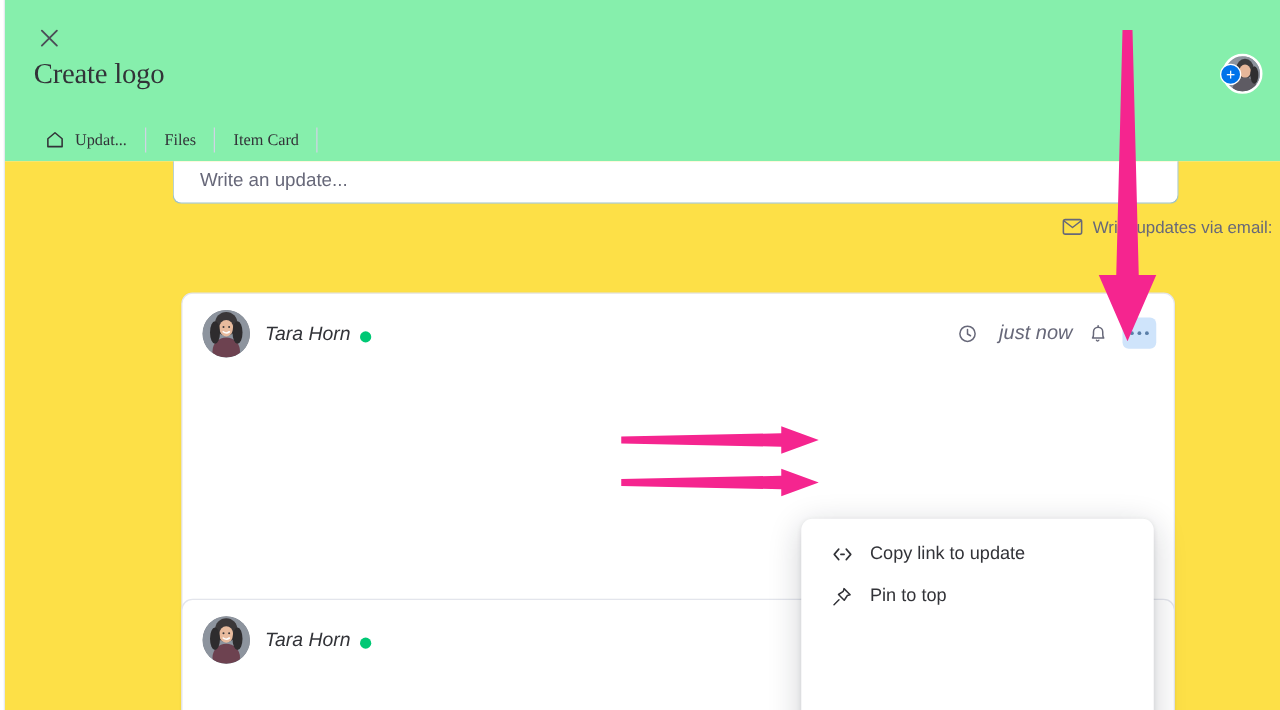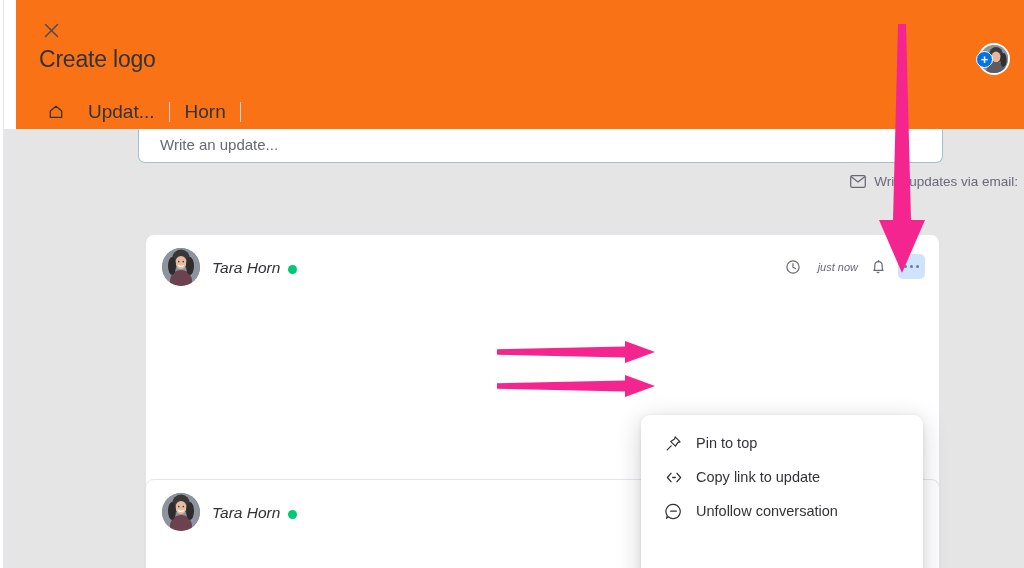--- a/index.html
+++ b/index.html
@@ -19,22 +19,23 @@
     background:#ffffff;
     overflow:hidden;
   }
   .left-rail {
     position:absolute; left:0; top:0; width:4px; height:568px;
     background:#ffffff; border-right:1px solid #e6e9ef;
   }
 
   
   .dialog-header {
-    position:absolute; left:16px; top:0; right:0; height:129px;
-    background:#f97316;
+    position:absolute; left:4px; top:0; right:0; height:129px;
+    background:#86efac;
+    font-family:Liberation Serif, serif;
   }
   .close-btn {
     position:absolute; left:22px; top:17px;
     width:26px; height:26px;
     display:flex; align-items:center; justify-content:center;
     cursor:pointer;
   }
   .close-btn svg { display:block; }
 
   .page-title {
@@ -66,41 +67,41 @@
     border:1.5px solid #ffffff;
   }
 
   
   .tabs {
     position:absolute; left:23px; top:95px;
     display:flex; align-items:stretch; height:34px;
   }
   .tab {
     position:relative;
-    display:flex; align-items:center; gap:24px;
+    display:flex; align-items:center; gap:8px;
     padding:0 15px;
-    font-size:19px; color:#323338;
+    font-size:13px; color:#323338;
     cursor:pointer; white-space:nowrap;
     height:34px;
   }
   .tab:first-child { padding-left:9px; }
   .tab .tab-sep {
     position:absolute; right:0; top:7px; bottom:7px; width:1px;
     background:#d0d4e4;
   }
   .tab.active::after {
     content:""; position:absolute; left:9px; right:9px; bottom:-3px;
     height:2.5px; background:#1f3f8f; border-radius:2px;
   }
   .tab .home-ic { display:flex; align-items:center; }
 
   
   .feed {
     position:absolute; left:4px; top:129px; right:0; bottom:0;
-    background:#e5e5e5;
+    background:#fde047;
     overflow:hidden;
     text-align:center;
   }
   .feed-inner { position:relative; width:100%; height:100%; }
 
   .composer {
     position:absolute; left:134px; top:-3px;
     width:805px; height:37px;
     border:1px solid #9fc3c8;
     border-top:none;
@@ -150,21 +151,21 @@
   }
   #card-1 .u-dot { left:148px; }
   #card-2 .u-dot { left:148px; }
 
   .card-meta {
     position:absolute; right:14px; top:19px;
     display:flex; align-items:center; gap:9px;
   }
   .meta-time {
     display:flex; align-items:center; gap:18px;
-    font-size:11px; color:#676879; white-space:nowrap;
+    font-size:16px; color:#676879; white-space:nowrap;
   }
   .meta-ic { display:flex; align-items:center; justify-content:center;
              width:22px; height:22px; cursor:pointer; }
   .meta-more {
     width:27px; height:25px; border-radius:5px;
     background:#cfe4fb;
     display:flex; align-items:center; justify-content:center;
     cursor:pointer;
   }
   .meta-more .dots {
@@ -275,25 +276,29 @@
         <span class="home-ic">
           <svg width="16" height="16" viewBox="0 0 16 16">
             <path d="M2.3 7 L8 2.2 L13.7 7 L13.7 13.3 L2.3 13.3 Z" fill="none" stroke="#323338" stroke-width="1.25" stroke-linejoin="round" stroke-linecap="round"></path>
           </svg>
         </span>
         <span>Updat...</span>
         <span class="tab-sep"></span>
       </div>
 
       <div class="tab">
-        <span>Horn</span>
+        <span>Files</span>
         <span class="tab-sep"></span>
       </div>
 
 
+      <div class="tab">
+        <span>Item Card</span>
+        <span class="tab-sep"></span>
+      </div>
     </div>
   </div>
 
   <div class="feed">
     <div class="feed-inner">
 
       <div class="composer">
         <span class="ph">Write an update...</span>
       </div>
 
@@ -399,48 +404,39 @@
           <div class="u-name">Tara Horn</div>
           <div class="u-dot" style="left: 142px;"></div>
         </div>
         <div class="card-body"></div>
       </div>
 
       <div class="menu">
 
         <div class="menu-item">
           <span class="mi-ic">
-            <svg width="17" height="17" viewBox="0 0 17 17">
-              <path d="M10.2 1.9 L15.1 6.8 L12.9 7.4 L10.4 11.2 L5.8 6.6 L9.6 4.1 Z" fill="none" stroke="#323338" stroke-width="1.2" stroke-linejoin="round"></path>
-              <path d="M6.2 10.8 L2.2 14.8" stroke="#323338" stroke-width="1.2" stroke-linecap="round"></path>
-            </svg>
-          </span>
-          <span>Pin to top</span>
-        </div>
-
-        <div class="menu-item">
-          <span class="mi-ic">
             <svg width="18" height="15" viewBox="0 0 18 15">
               <path d="M6.0 3.3 L2.4 7.5 L6.0 11.7" fill="none" stroke="#323338" stroke-width="1.3" stroke-linecap="round" stroke-linejoin="round"></path>
               <path d="M12.0 3.3 L15.6 7.5 L12.0 11.7" fill="none" stroke="#323338" stroke-width="1.3" stroke-linecap="round" stroke-linejoin="round"></path>
               <path d="M7.7 7.5 L10.3 7.5" fill="none" stroke="#323338" stroke-width="1.3" stroke-linecap="round"></path>
             </svg>
           </span>
           <span>Copy link to update</span>
         </div>
 
         <div class="menu-item">
           <span class="mi-ic">
             <svg width="17" height="17" viewBox="0 0 17 17">
-              <path d="M8.5 1.4 A7.1 7.1 0 1 1 3.4 13.8 L1.5 15.4 L2.3 12.6 A7.1 7.1 0 0 1 8.5 1.4 Z" fill="none" stroke="#323338" stroke-width="1.2" stroke-linejoin="round"></path>
-              <path d="M5.6 8.2 L11.4 8.2" stroke="#323338" stroke-width="1.2" stroke-linecap="round"></path>
+              <path d="M10.2 1.9 L15.1 6.8 L12.9 7.4 L10.4 11.2 L5.8 6.6 L9.6 4.1 Z" fill="none" stroke="#323338" stroke-width="1.2" stroke-linejoin="round"></path>
+              <path d="M6.2 10.8 L2.2 14.8" stroke="#323338" stroke-width="1.2" stroke-linecap="round"></path>
             </svg>
           </span>
-          <span>Unfollow conversation</span>
-        </div>
+          <span>Pin to top</span>
+        </div>
+
 
 
         <div class="menu-item">
           
           
         </div>
 
       </div>
 
     </div>

